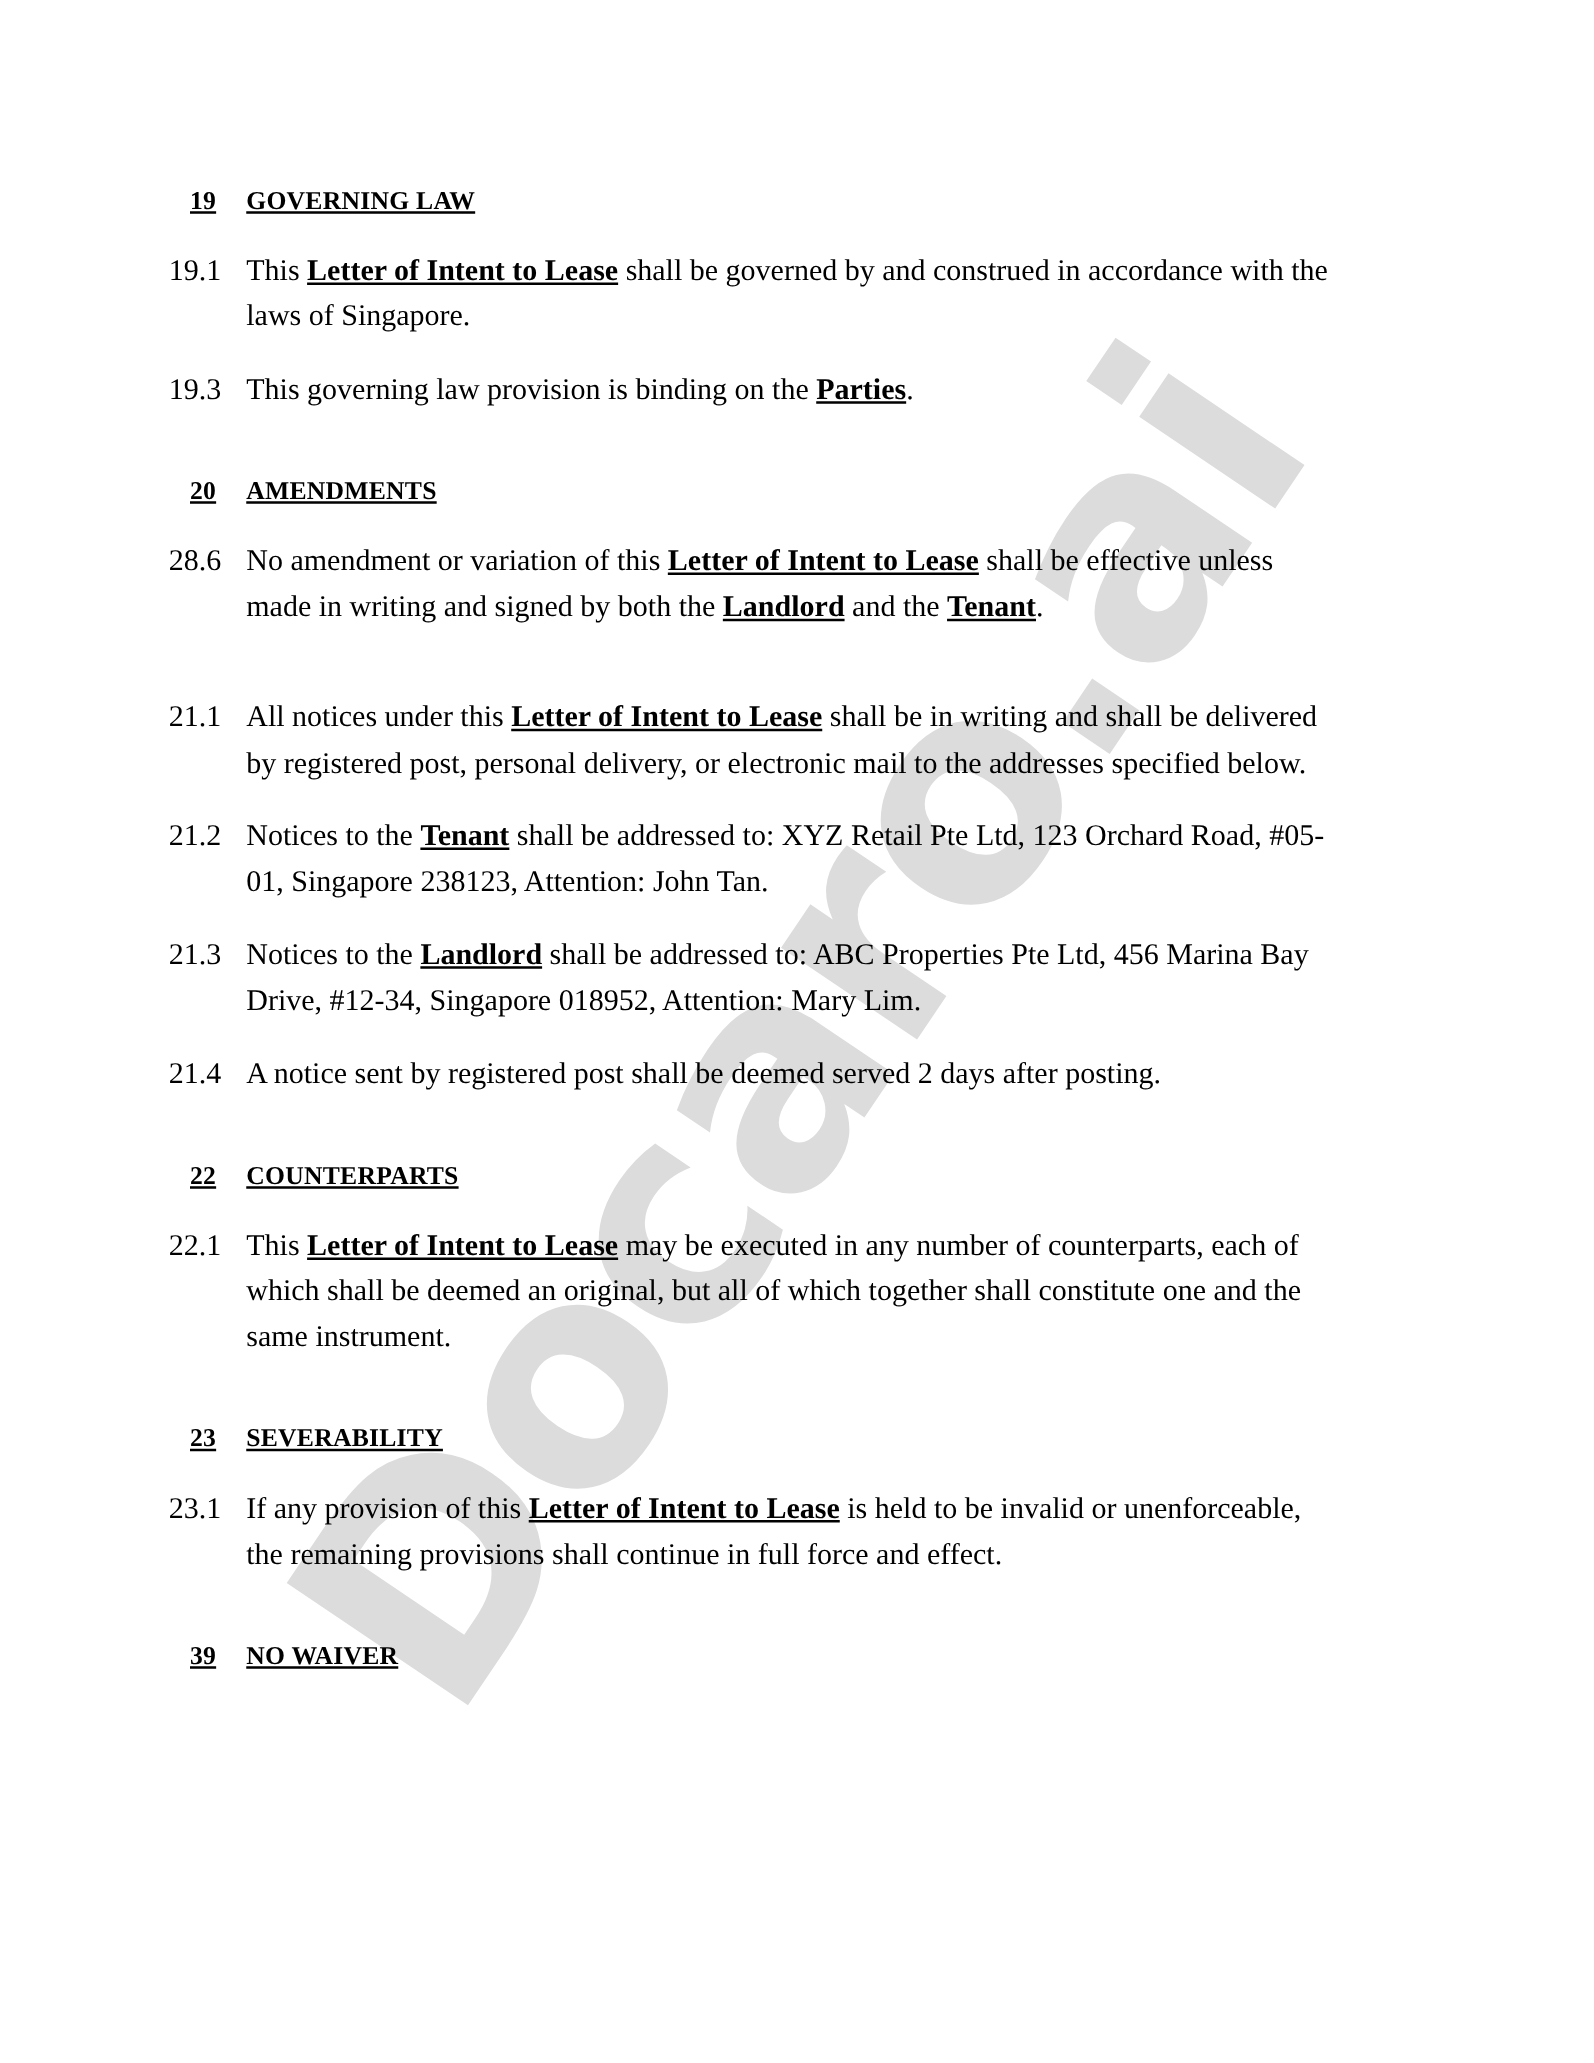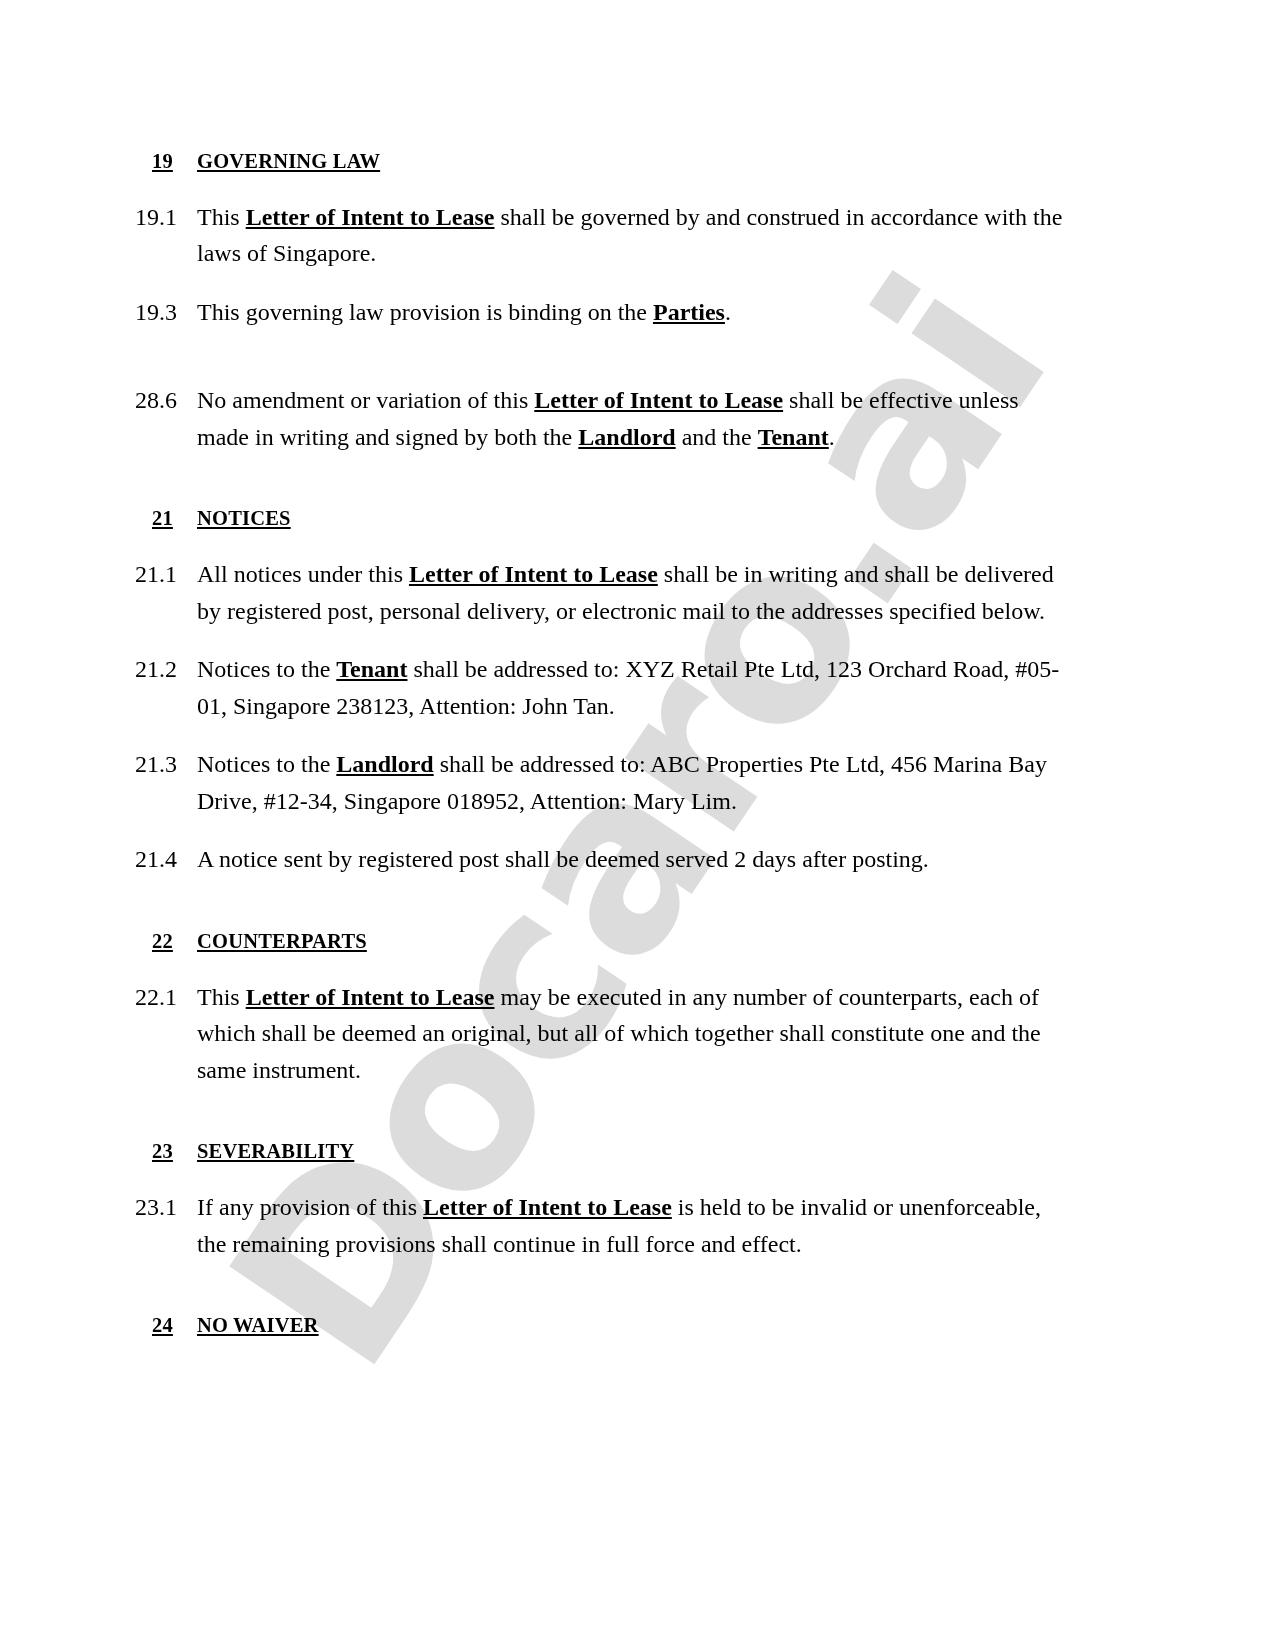--- a/index.html
+++ b/index.html
@@ -126,30 +126,30 @@
         <div class="clause">
           <span class="clause-num">19.1</span>
           <span class="clause-body">This <b>Letter of Intent to Lease</b> shall be governed by and construed in accordance with the laws of Singapore.</span>
         </div>
         <div class="clause">
           <span class="clause-num">19.3</span>
           <span class="clause-body">This governing law provision is binding on the <b>Parties</b>.</span>
         </div>
       </div>
       <div class="section-block">
+        <div class="section-heading">
+          <span class="sec-num">20</span>
+          <span class="sec-title">AMENDMENTS</span>
+        </div>
         <div class="clause">
           <span class="clause-num">28.6</span>
           <span class="clause-body">No amendment or variation of this <b>Letter of Intent to Lease</b> shall be effective unless made in writing and signed by both the <b>Landlord</b> and the <b>Tenant</b>.</span>
         </div>
       </div>
       <div class="section-block">
-        <div class="section-heading">
-          <span class="sec-num">21</span>
-          <span class="sec-title">NOTICES</span>
-        </div>
         <div class="clause">
           <span class="clause-num">21.1</span>
           <span class="clause-body">All notices under this <b>Letter of Intent to Lease</b> shall be in writing and shall be delivered by registered post, personal delivery, or electronic mail to the addresses specified below.</span>
         </div>
         <div class="clause">
           <span class="clause-num">21.2</span>
           <span class="clause-body">Notices to the <b>Tenant</b> shall be addressed to: XYZ Retail Pte Ltd, 123 Orchard Road, #05-01, Singapore 238123, Attention: John Tan.</span>
         </div>
         <div class="clause">
           <span class="clause-num">21.3</span>
@@ -175,19 +175,19 @@
           <span class="sec-num">23</span>
           <span class="sec-title">SEVERABILITY</span>
         </div>
         <div class="clause">
           <span class="clause-num">23.1</span>
           <span class="clause-body">If any provision of this <b>Letter of Intent to Lease</b> is held to be invalid or unenforceable, the remaining provisions shall continue in full force and effect.</span>
         </div>
       </div>
       <div class="section-block">
         <div class="section-heading">
-          <span class="sec-num">24</span>
+          <span class="sec-num">39</span>
           <span class="sec-title">NO WAIVER</span>
         </div>
       </div>
     </div>
 
 </div>
 
 </body></html>

